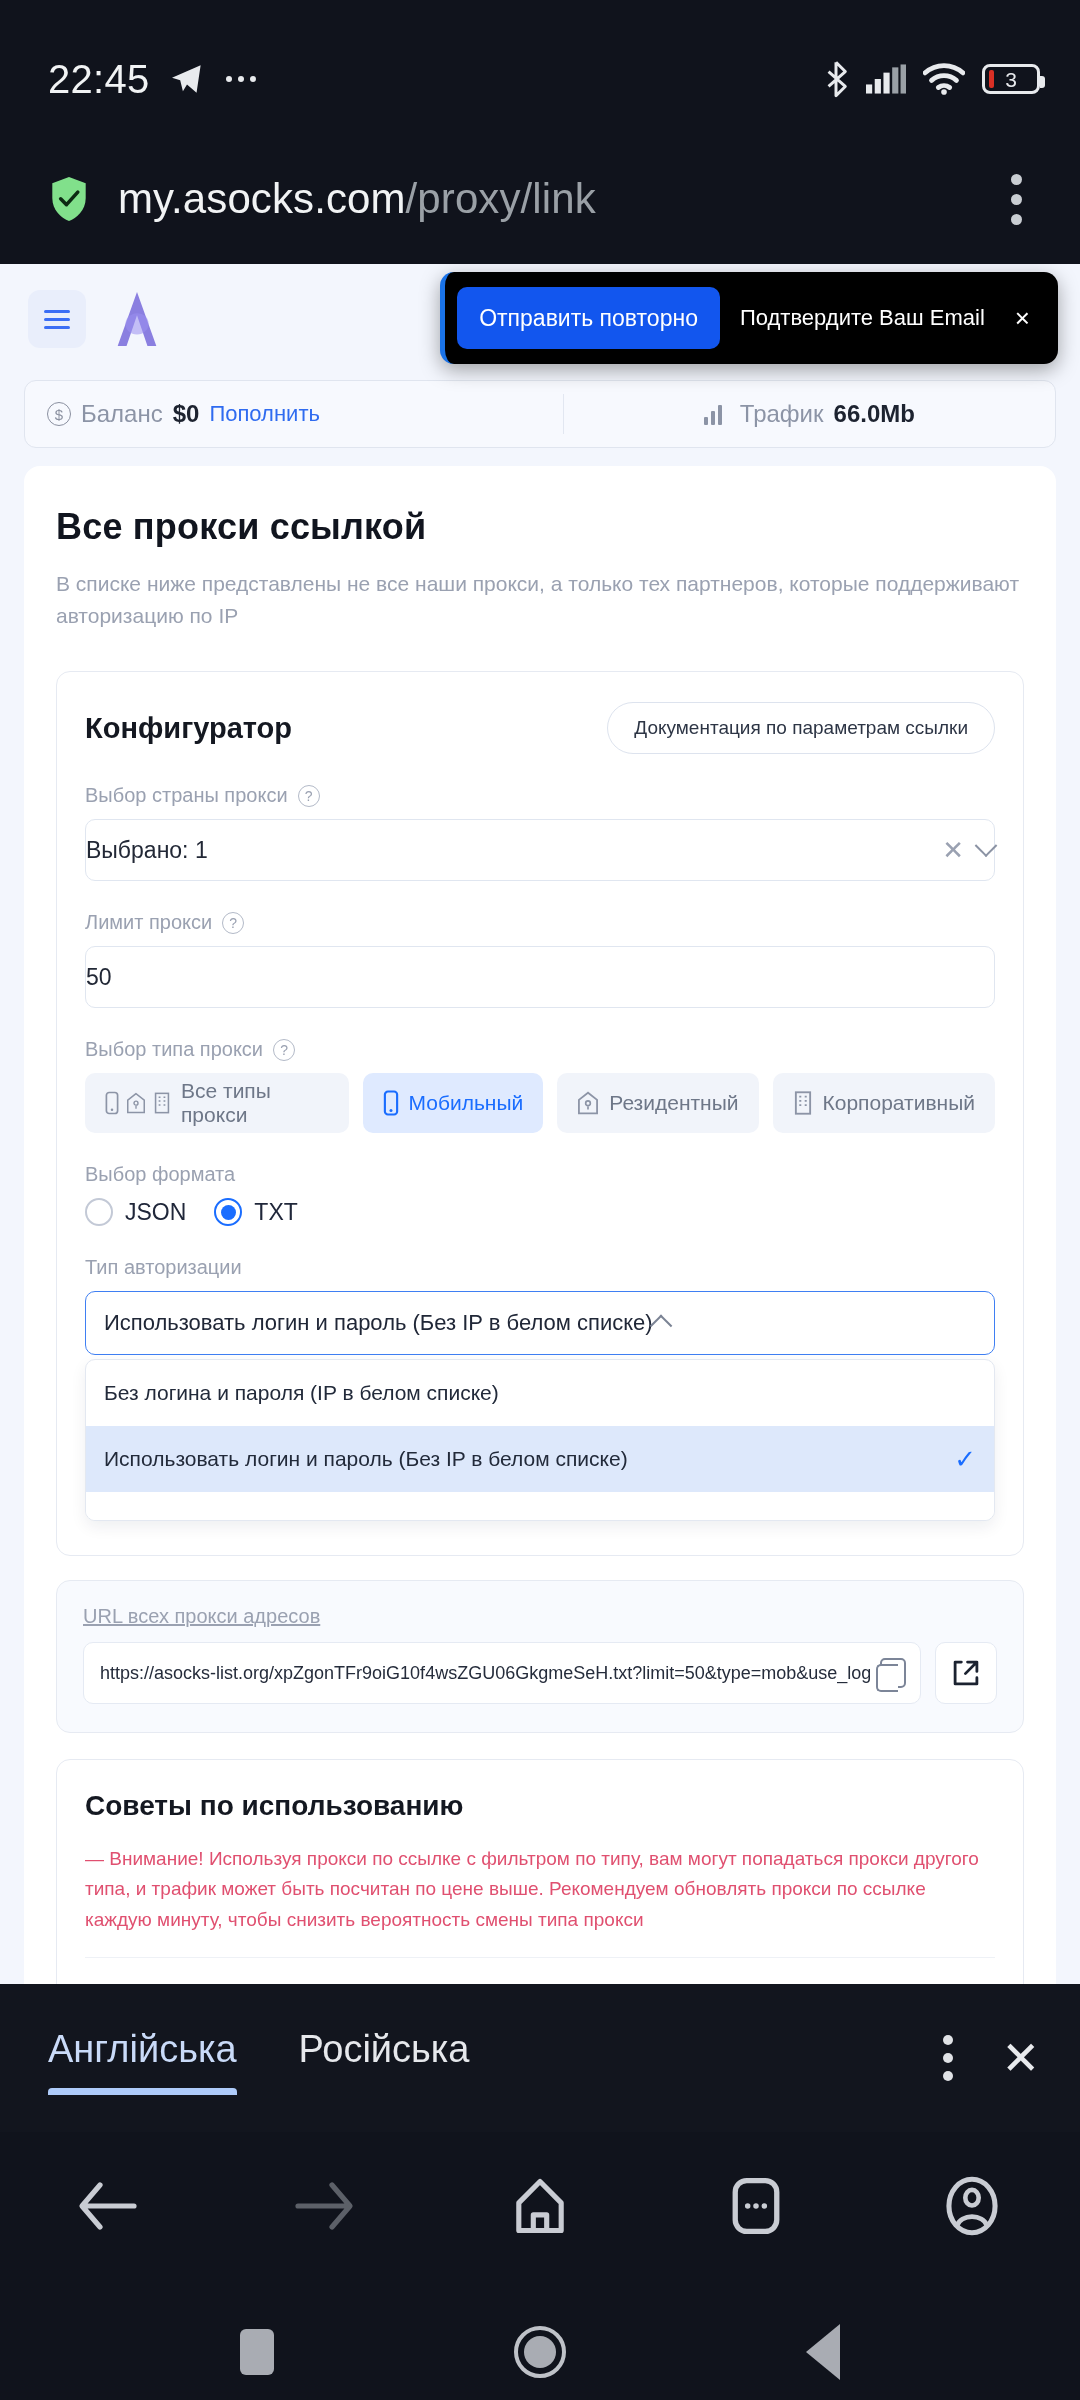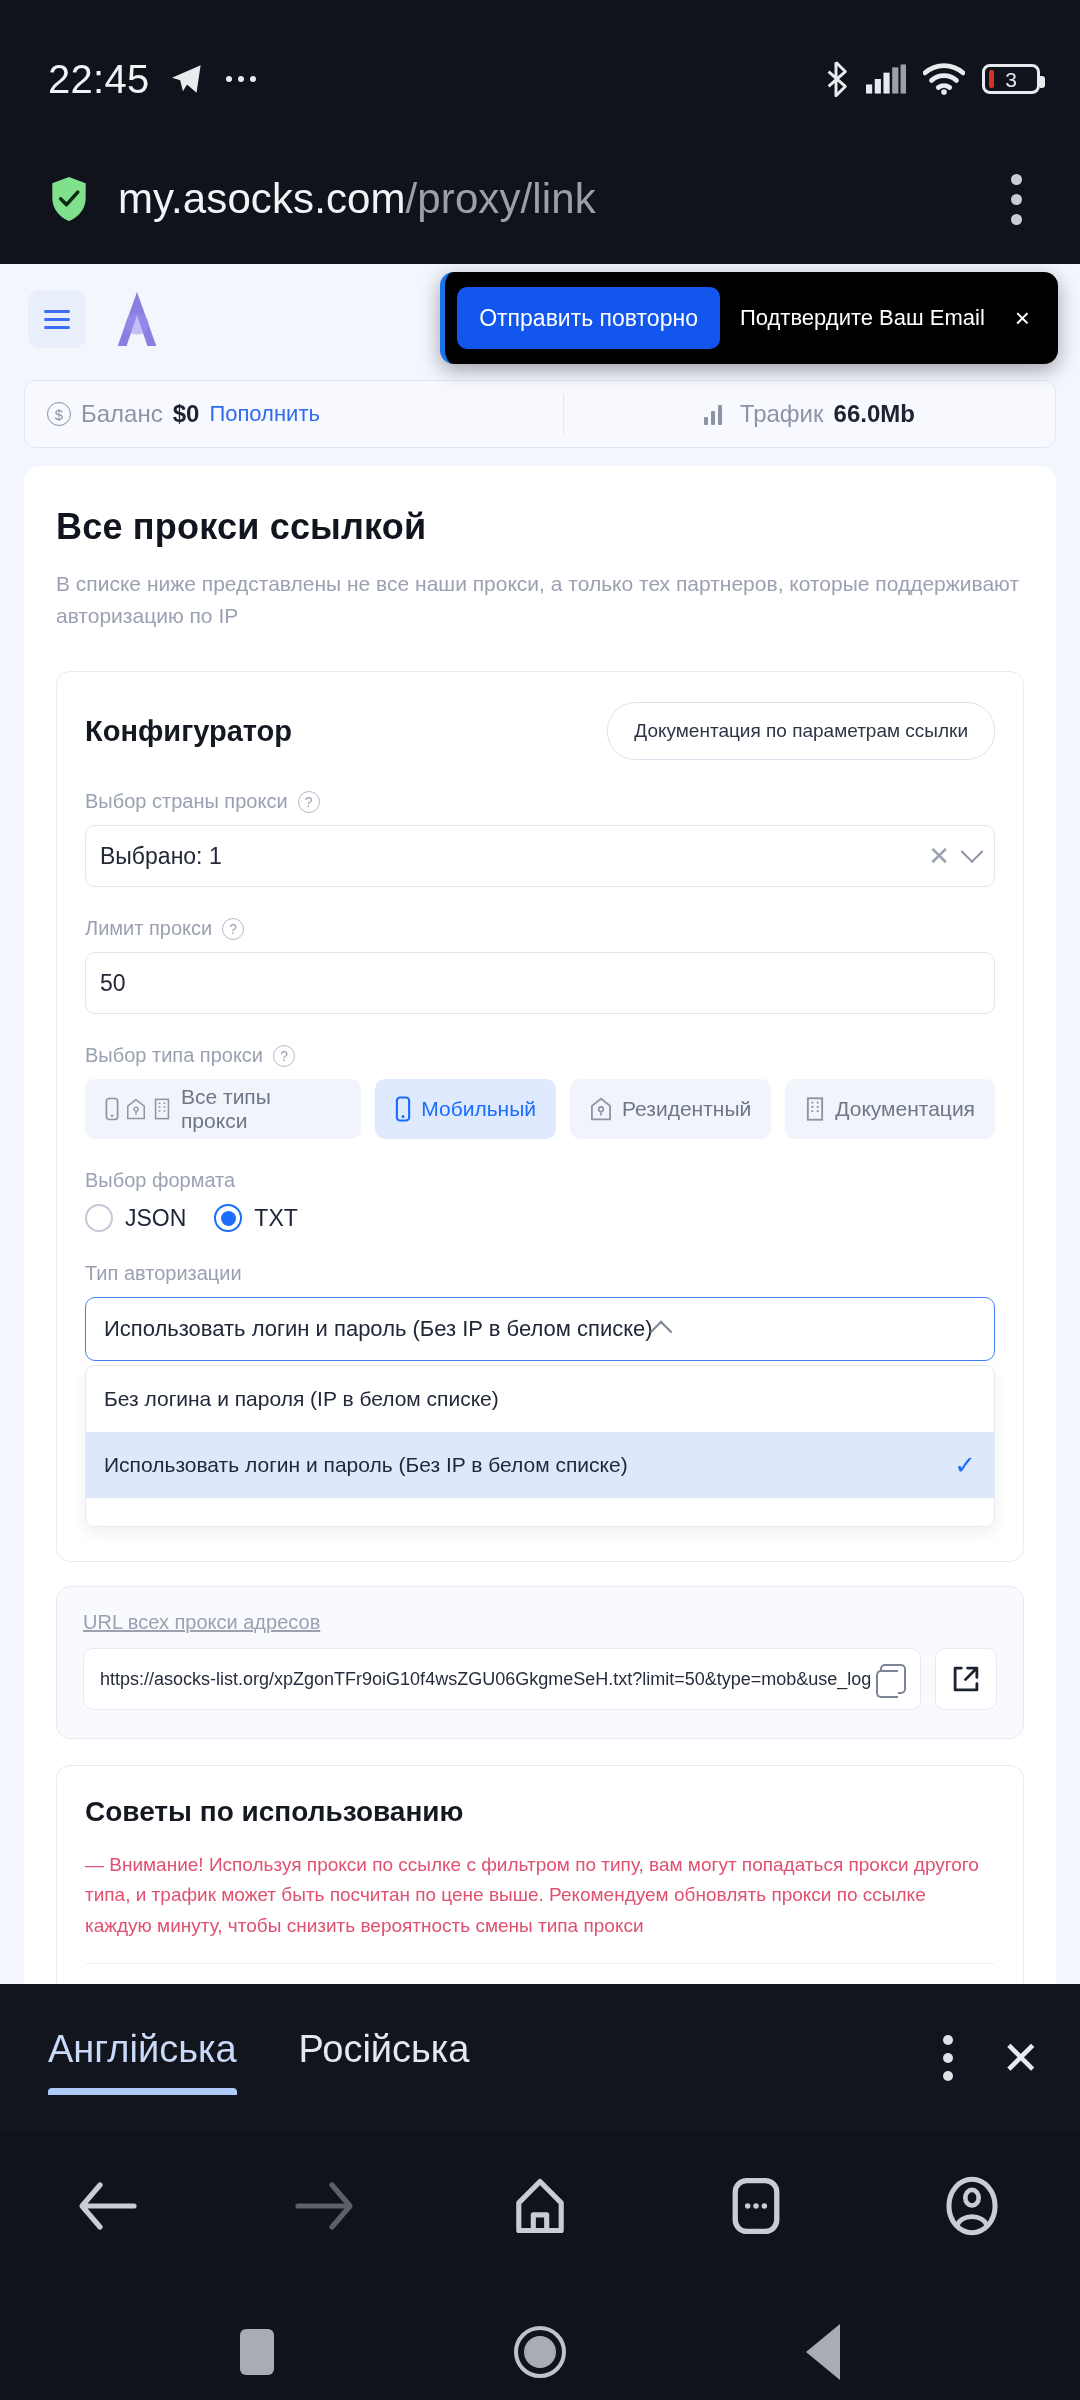--- a/index.html
+++ b/index.html
@@ -108,33 +108,33 @@
   .page-desc { margin-top: 20px; font-size: 21px; line-height: 1.5; color: #9aa1b1; }
 
   .panel {
     margin-top: 40px; border: 1px solid #e6eaf2; border-radius: 14px;
     background: #fff; padding: 30px 28px 34px 28px;
   }
   .panel-head { display:flex; align-items:center; justify-content: space-between; }
   .panel-title { font-size: 29px; font-weight: 700; color: #141821; }
   .doc-btn {
     border: 1px solid #dde3ee; border-radius: 28px; background: #fff;
-    padding: 0 26px; height: 58px; font-size: 19px; color: #2d3545;
+    padding: 0 26px; height: 52px; font-size: 19px; color: #2d3545;
     font-family: "Liberation Sans", sans-serif; display:flex; align-items:center;
   }
 
   .field { margin-top: 30px; }
   .field-label { display:flex; align-items:center; gap: 10px; font-size: 20px; color: #9aa1b1; margin-bottom: 12px;}
   .q {
     width: 22px; height: 22px; border:1.6px solid #b3bac8; border-radius: 50%;
     font-size: 14px; color:#9aa1b1; display:flex; align-items:center; justify-content:center;
   }
   .input {
     height: 62px; border: 1px solid #e0e6f0; border-radius: 10px; background:#fff;
-    display:flex; align-items:center; padding: 0 14px; font-size: 23px; color:#222836;
+    display:flex; align-items:center; padding: 0 0; font-size: 23px; color:#222836;
   }
   .input .spacer { flex: 1; }
   .ic-x { color:#9aa1b1; font-size: 26px; padding: 0 14px; }
   .chev { width:16px; height:16px; border-right:2.4px solid #8b93a4; border-bottom:2.4px solid #8b93a4; transform: rotate(45deg) translate(-3px,-3px); }
   .chev.up { transform: rotate(-135deg) translate(-2px,-2px); border-color:#7b8394;}
 
   .seg-row { display: flex; gap: 14px; }
   .seg {
     height: 60px; border-radius: 10px; background: #f1f4fa; display:flex;
     align-items:center; gap: 10px; padding: 0 20px; font-size: 21px; color:#6e7788;
@@ -409,21 +409,21 @@
               </span>
               <span>Резидентный</span>
             </div>
             <div class="seg">
               <span class="ico">
                 <svg class="mini" width="20" height="26" viewBox="0 0 14 17">
                     <rect x="2" y="1" width="10" height="15" stroke="#8c94a6" fill="none" stroke-width="1.3"></rect>
                     <path d="M4.4 4h1.4M8.2 4h1.4M4.4 7h1.4M8.2 7h1.4M4.4 10h1.4M8.2 10h1.4" stroke="#8c94a6" stroke-width="1.2"></path>
                   </svg>
               </span>
-              <span>Документация</span>
+              <span>Корпоративный</span>
             </div>
           </div>
         </div>
 
         <div class="field">
           <div class="field-label">
             <span>Выбор формата</span>
           </div>
           <div class="radio-row">
             <span class="radio"></span>

